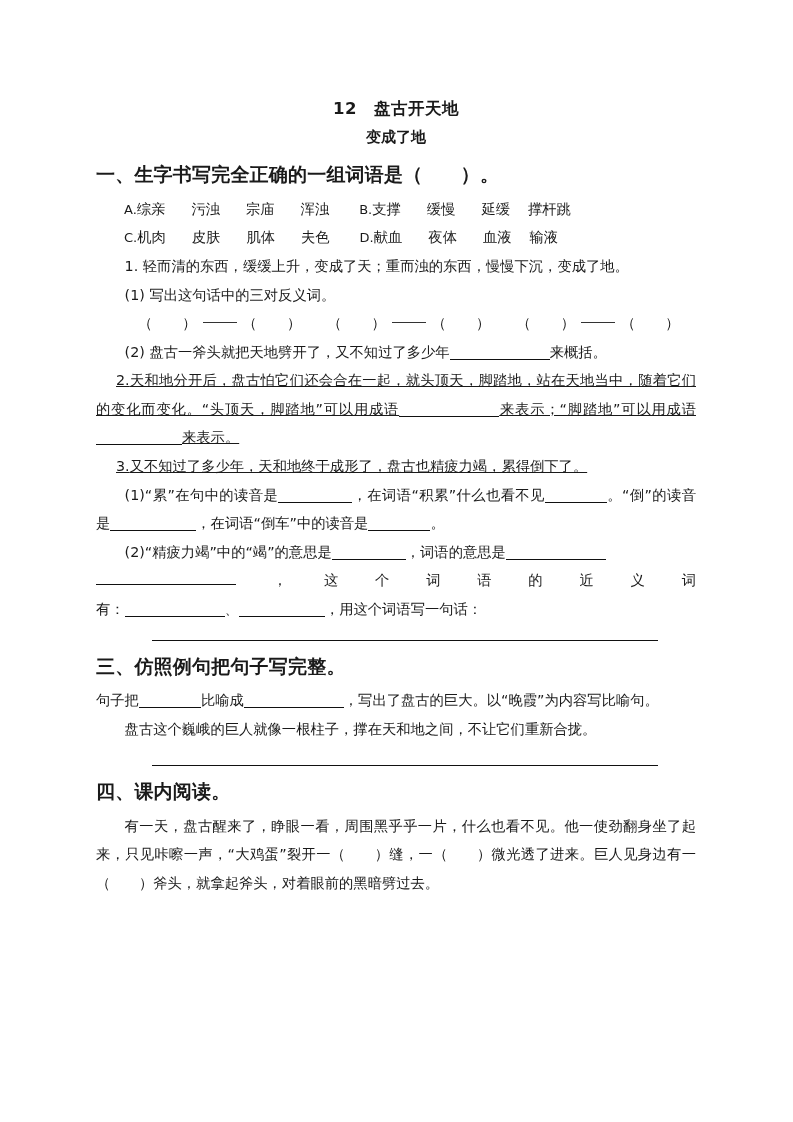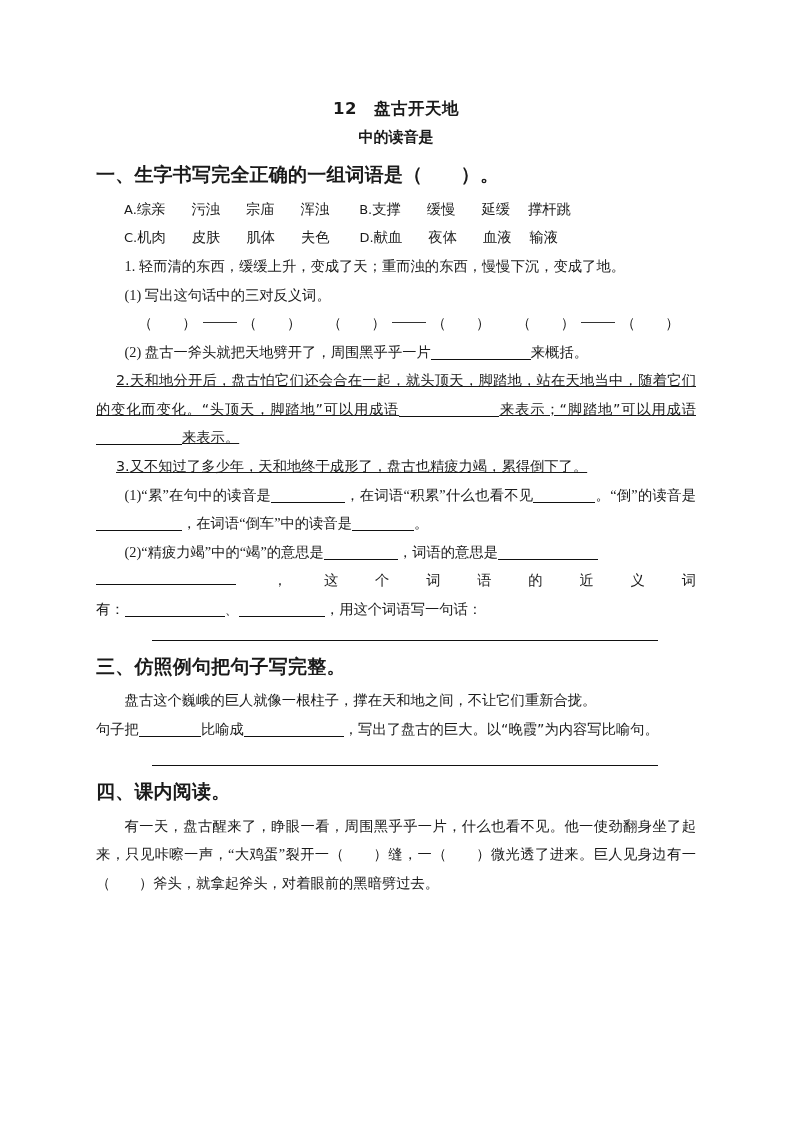--- a/index.html
+++ b/index.html
@@ -58,21 +58,21 @@
   .sec-head.tight { }
 
   
   .para {
     font-size: 14.3px;
     line-height: 2.0;
     margin: 0;
     text-align: justify;
     text-justify: inter-ideograph;
   }
-  .indent { text-indent: 2em; font-family: Liberation Serif, serif; }
+  .indent { text-indent: 2em; }
   .indent1 { text-indent: 1.4em; text-decoration: underline; }
 
   
   .opt-row {
     font-size: 14.3px;
     line-height: 2.0;
     margin: 0;
     padding-left: 28px;
     white-space: nowrap;
   }
@@ -134,21 +134,21 @@
   }
   .spread > span { display: inline-block; }
 </style>
 </head>
 <body>
 
 <div class="page">
   <div class="content">
 
     <div class="doc-title">12　盘古开天地</div>
-    <div class="doc-subtitle">中的读音是</div>
+    <div class="doc-subtitle">变成了地</div>
 
     <div class="sec-head">一、生字书写完全正确的一组词语是（　　）。</div>
 
     <div class="opt-row">
       <span class="opt-label">A.</span><span>综亲</span><span class="opt-gap-m"></span><span>污浊</span><span class="opt-gap-m"></span><span>宗庙</span><span class="opt-gap-m"></span><span>浑浊</span><span class="opt-gap-l"></span><span class="opt-label">B.</span><span>支撑</span><span class="opt-gap-m"></span><span>缓慢</span><span class="opt-gap-m"></span><span>延缓</span><span class="opt-gap-s"></span><span>撑杆跳</span>
     </div>
 
     <div class="opt-row">
       <span class="opt-label">C.</span><span>机肉</span><span class="opt-gap-m"></span><span>皮肤</span><span class="opt-gap-m"></span><span>肌体</span><span class="opt-gap-m"></span><span>夫色</span><span class="opt-gap-l"></span><span class="opt-label">D.</span><span>献血</span><span class="opt-gap-m"></span><span>夜体</span><span class="opt-gap-m"></span><span>血液</span><span class="opt-gap-s"></span><span>输液</span>
     </div>
@@ -163,21 +163,21 @@
       <span>(1)</span>
       <span>写出这句话中的三对反义词。</span>
     </div>
 
     <div class="pair-row">
       <span class="pbox">（<span class="paren-blank"></span>）</span><span class="dash"></span><span class="pbox">（<span class="paren-blank"></span>）</span><span class="pair-space"></span><span class="pbox">（<span class="paren-blank"></span>）</span><span class="dash"></span><span class="pbox">（<span class="paren-blank"></span>）</span><span class="pair-space"></span><span class="pbox">（<span class="paren-blank"></span>）</span><span class="dash"></span><span class="pbox">（<span class="paren-blank"></span>）</span>
     </div>
 
     <div class="para indent">
       <span>(2)</span>
-      <span>盘古一斧头就把天地劈开了，周围黑乎乎一片</span><span class="blank b-xl"></span><span>来概括。</span>
+      <span>盘古一斧头就把天地劈开了，又不知过了多少年</span><span class="blank b-xl"></span><span>来概括。</span>
     </div>
 
     <div class="para indent1">
       <span>2.</span><span>天和地分开后，盘古怕它们还会合在一起，就头顶天，脚踏地，站在天地当中，随着它们的变化而变化。“头顶天，脚踏地”可以用成语</span><span class="blank b-xl"></span><span>来表示；“脚踏地”可以用成语</span><span class="blank b-lg"></span><span>来表示。</span>
     </div>
 
     <div class="para indent1">
       <span>3.</span><span>又不知过了多少年，天和地终于成形了，盘古也精疲力竭，累得倒下了。</span>
     </div>
 
@@ -203,26 +203,26 @@
     </div>
 
     <div class="para">
       <span>有：</span><span class="blank b-xl"></span><span>、</span><span class="blank b-lg"></span><span>，用这个词语写一句话：</span>
     </div>
 
     <div class="write-line"></div>
 
     <div class="sec-head tight">三、仿照例句把句子写完整。</div>
 
-    <div class="para indent">盘古这个巍峨的巨人就像一根柱子，撑在天和地之间，不让它们重新合拢。</div>
-
     <div class="para">
       <span>句子把</span><span class="blank b-sm"></span><span>比喻成</span><span class="blank b-xl"></span><span>，写出了盘古的巨大。以“晚霞”为内容写比喻句。</span>
     </div>
 
+    <div class="para indent">盘古这个巍峨的巨人就像一根柱子，撑在天和地之间，不让它们重新合拢。</div>
+
     <div class="write-line gap-top"></div>
 
     <div class="sec-head tight">四、课内阅读。</div>
 
     <div class="para indent">有一天，盘古醒来了，睁眼一看，周围黑乎乎一片，什么也看不见。他一使劲翻身坐了起来，只见咔嚓一声，“大鸡蛋”裂开一（　　）缝，一（　　）微光透了进来。巨人见身边有一（　　）斧头，就拿起斧头，对着眼前的黑暗劈过去。</div>
 
   </div>
 </div>
 
 </body></html>

